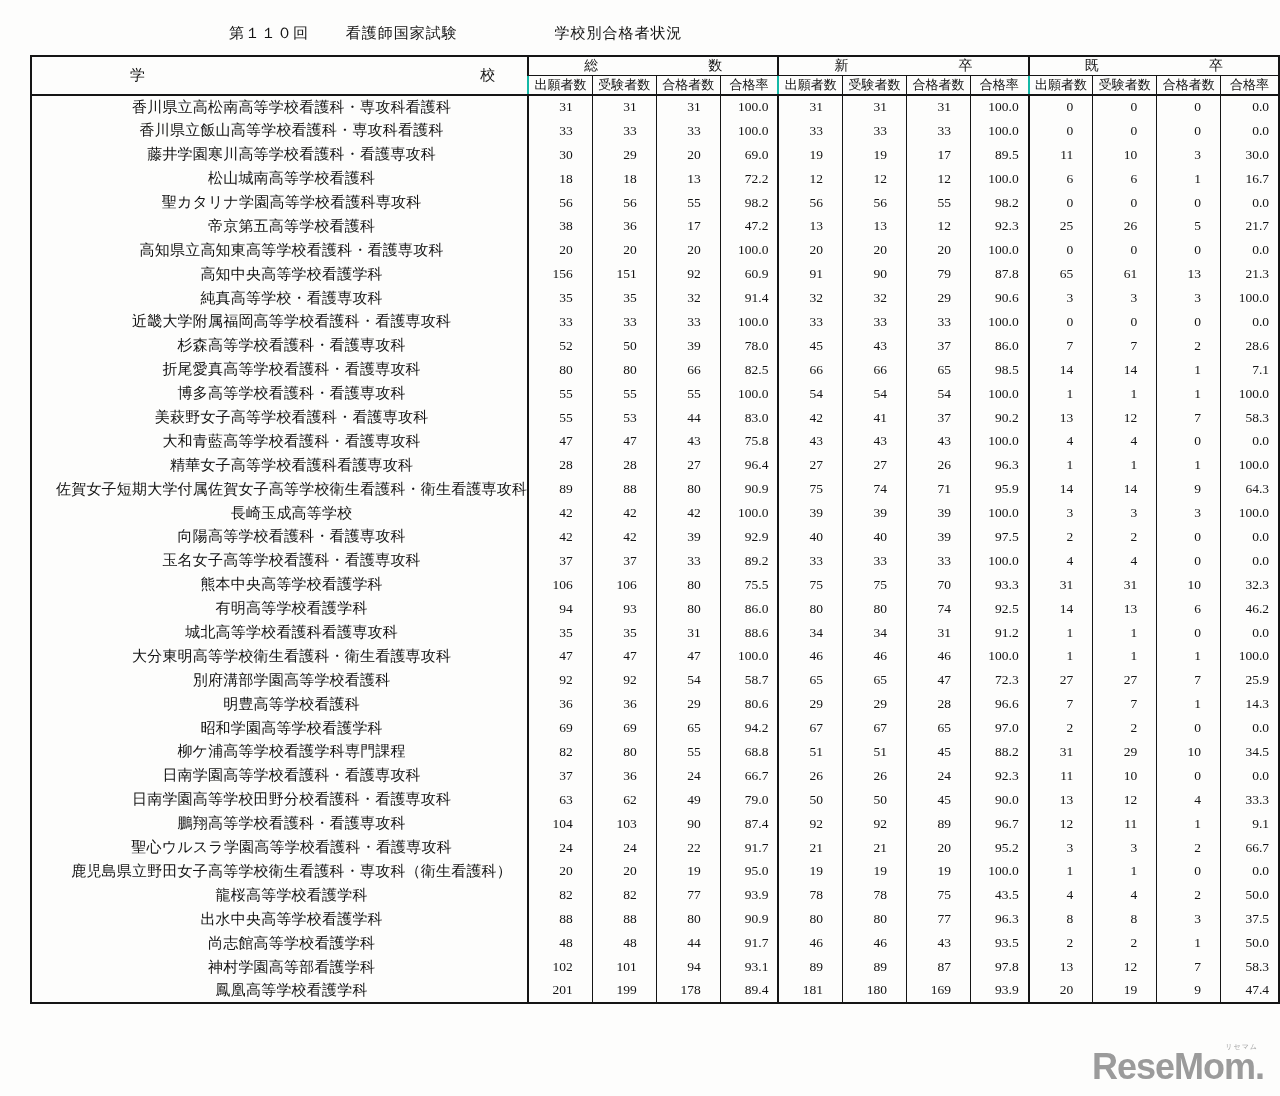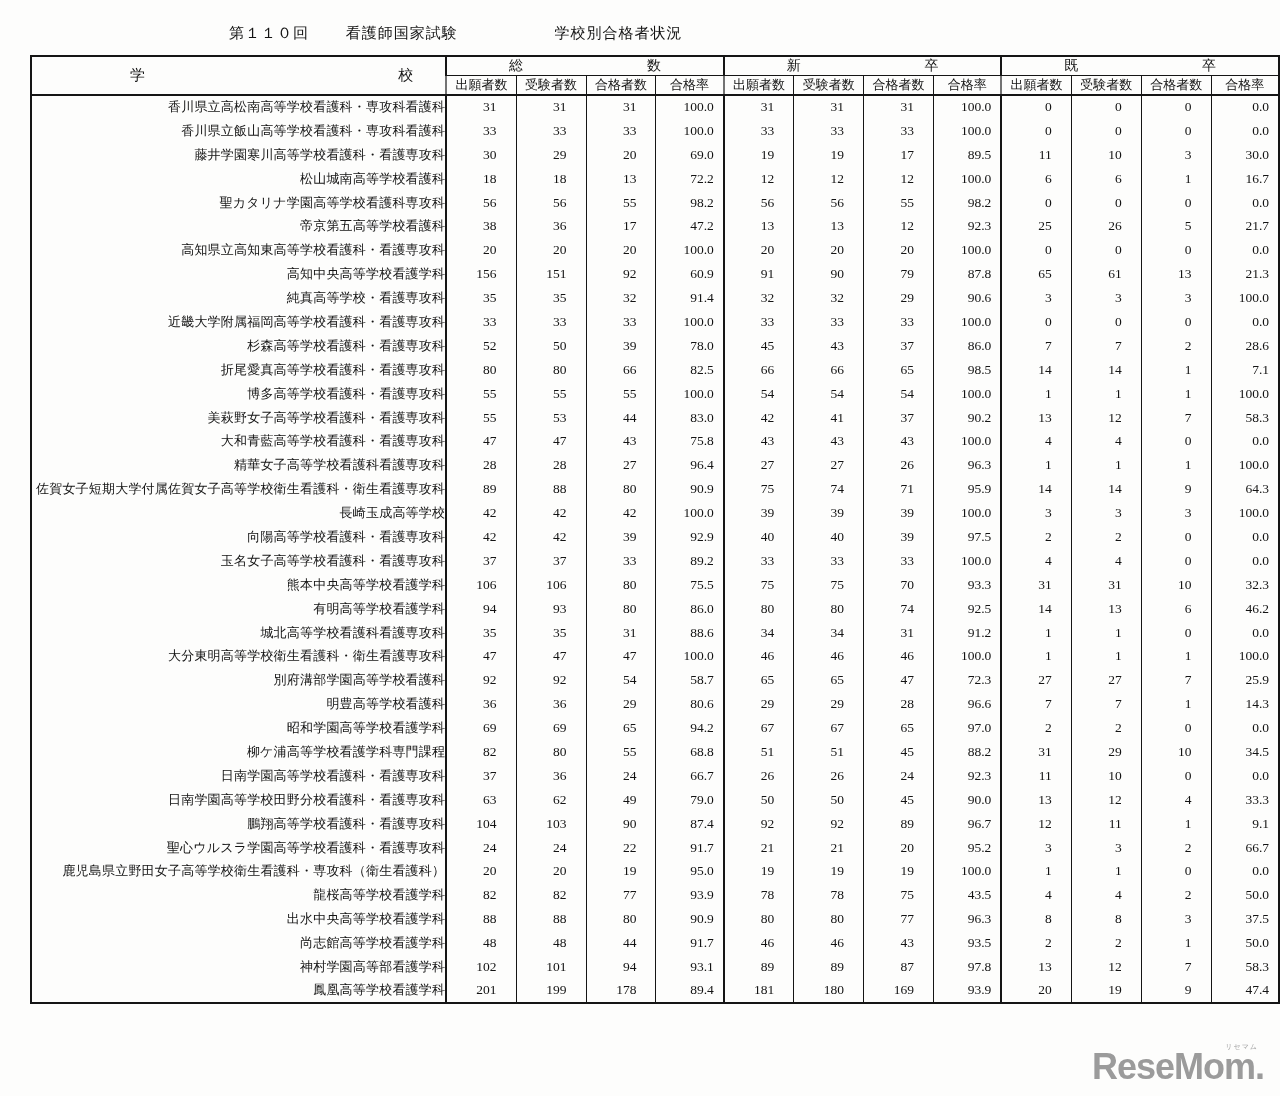--- a/index.html
+++ b/index.html
@@ -18,28 +18,28 @@
     border:2.5px solid #151515;
   }
   th,td{padding:0;overflow:hidden;white-space:nowrap;}
   thead th{font-weight:normal;}
   tr.group-row th{height:18px;font-size:14px;}
   tr.group-row th.grp{border-left:2px solid #151515;}
   tr.sub-row th{
     height:17px;font-size:13px;border-left:1.2px solid #151515;
     border-top:1.2px solid #151515;border-bottom:2px solid #151515;text-align:center;
   }
-  tr.sub-row th.grp{border-left:2px solid #737373;}
+  tr.sub-row th.grp{border-left:2px solid #14b8a6;}
   th.school-head{border-bottom:2px solid #151515;vertical-align:middle;}
   .spread2{display:flex;justify-content:space-around;align-items:center;}
   .school-spread{display:flex;justify-content:space-between;align-items:center;padding:0 32px 0 98px;font-size:15px;}
 
   tbody tr{height:23.9px;}
   tbody td{border-left:1.2px solid #151515;font-size:13.5px;vertical-align:middle;}
-  tbody td.school{font-size:13px;text-align:right;padding-left:4px;letter-spacing:0.2px;}
+  tbody td.school{font-size:15px;text-align:center;padding-left:24px;letter-spacing:0.2px;}
   tbody td.num{text-align:right;padding-right:19px;font-family:"Liberation Serif","DejaVu Serif",serif;}
   tbody td.rate{padding-right:9px;}
   tbody td.grp{border-left:2px solid #151515;}
 
   .watermark{position:absolute;right:16px;bottom:8px;color:#9b9b9b;}
   .watermark .logo-text{
     font-family:"Liberation Sans","DejaVu Sans",sans-serif;
     font-weight:bold;font-size:36px;letter-spacing:-1px;
   }
   .watermark .ruby{

